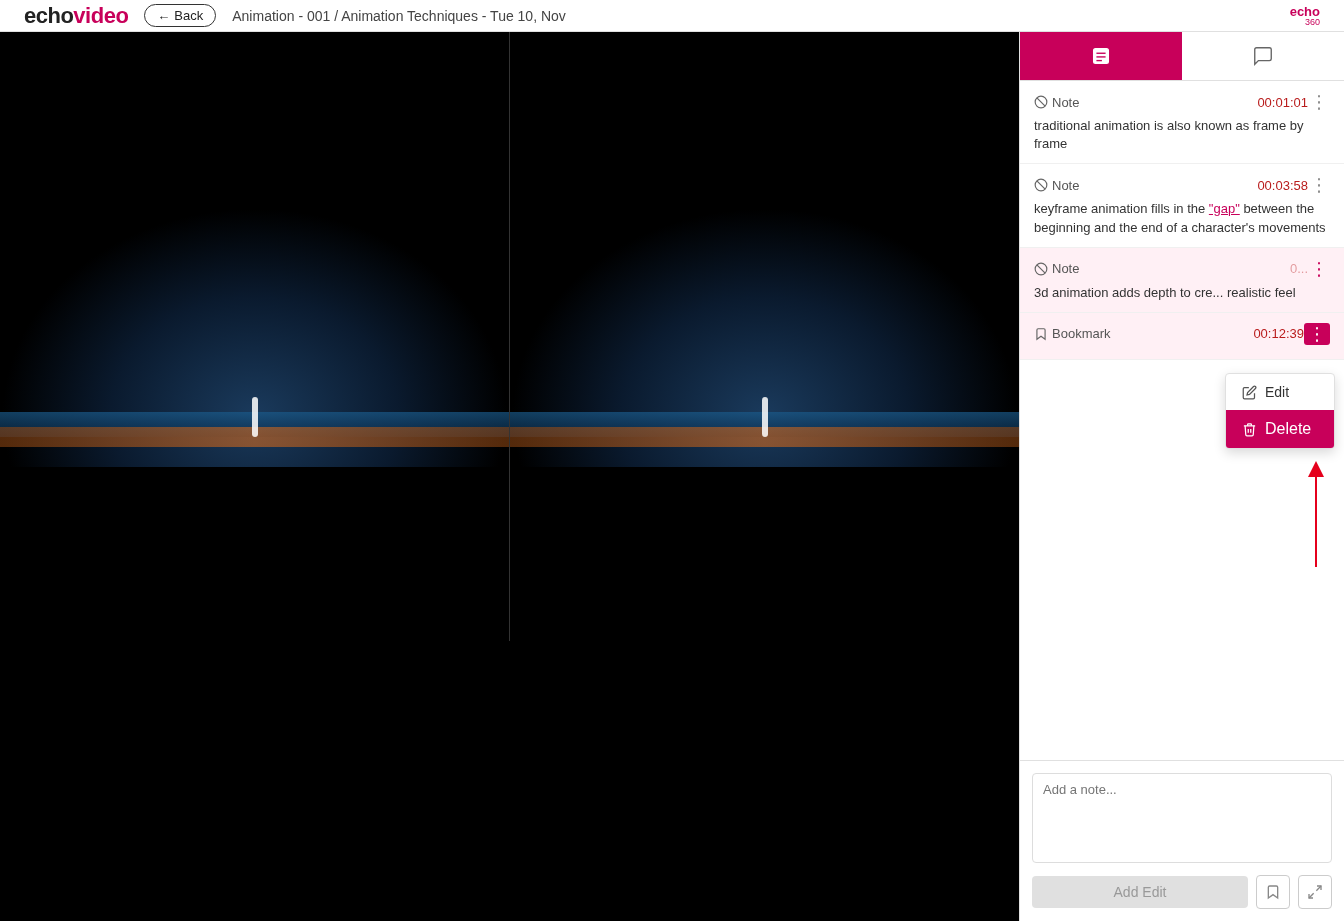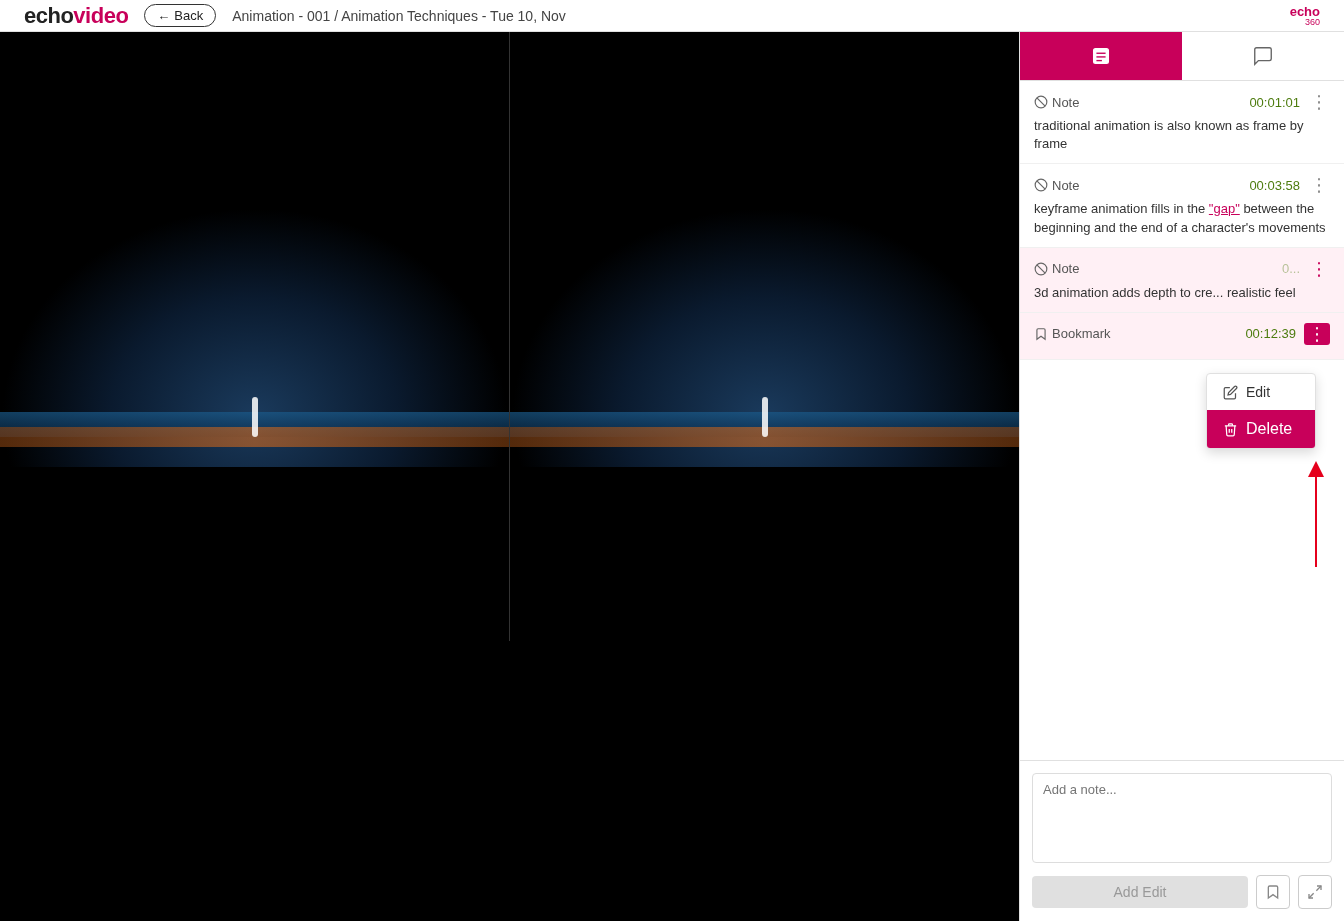--- a/index.html
+++ b/index.html
@@ -76,30 +76,30 @@
     }
     .search-input-wrap input { border: none; outline: none; font-size: 14px; width: 100%; color: #666; }
     .search-icons { display: flex; gap: 8px; }
     .search-icon-btn { cursor: pointer; color: #666; font-size: 18px; }
 
     
     .notes-list { flex: 1; overflow-y: auto; padding: 0; position: relative; }
 
     .note-item { padding: 10px 14px; border-bottom: 1px solid #f0f0f0; position: relative; }
     .note-item.highlighted { background: #fff0f5; }
-    .note-header { display: flex; align-items: center; gap: 8px; margin-bottom: 4px; }
+    .note-header { display: flex; align-items: center; margin-bottom: 4px; }
     .note-type-label { font-size: 13px; color: #555; display: flex; align-items: center; gap: 4px; }
-    .note-time { font-size: 13px; color: #4d7c0f; margin-left: auto; text-decoration: none; }
+    .note-time { font-size: 13px; color: #b91c1c; margin-left: auto; text-decoration: none; }
     .note-menu-btn { cursor: pointer; color: #888; font-size: 18px; padding: 0 2px; }
     .note-text { font-size: 13px; color: #333; line-height: 1.4; }
     .note-text em { color: #c8005a; font-style: normal; text-decoration: underline; }
 
     
     .context-menu {
-      position: absolute; right: 28px; top: 292px; background: #fff;
+      position: absolute; right: 9px; top: 292px; background: #fff;
       border: 1px solid #e0e0e0; border-radius: 4px; box-shadow: 0 4px 12px rgba(0,0,0,0.15);
       z-index: 100; overflow: hidden; min-width: 110px;
     }
     .ctx-edit { display: flex; align-items: center; gap: 8px; padding: 10px 16px; font-size: 14px; color: #333; cursor: pointer; }
     .ctx-delete { display: flex; align-items: center; gap: 8px; padding: 10px 16px; font-size: 16px; color: #fff; background: #c8005a; cursor: pointer; }
 
     
     .arrow-annotation {
       position: absolute; right: 20px; top: 380px; z-index: 50; pointer-events: none;
     }

